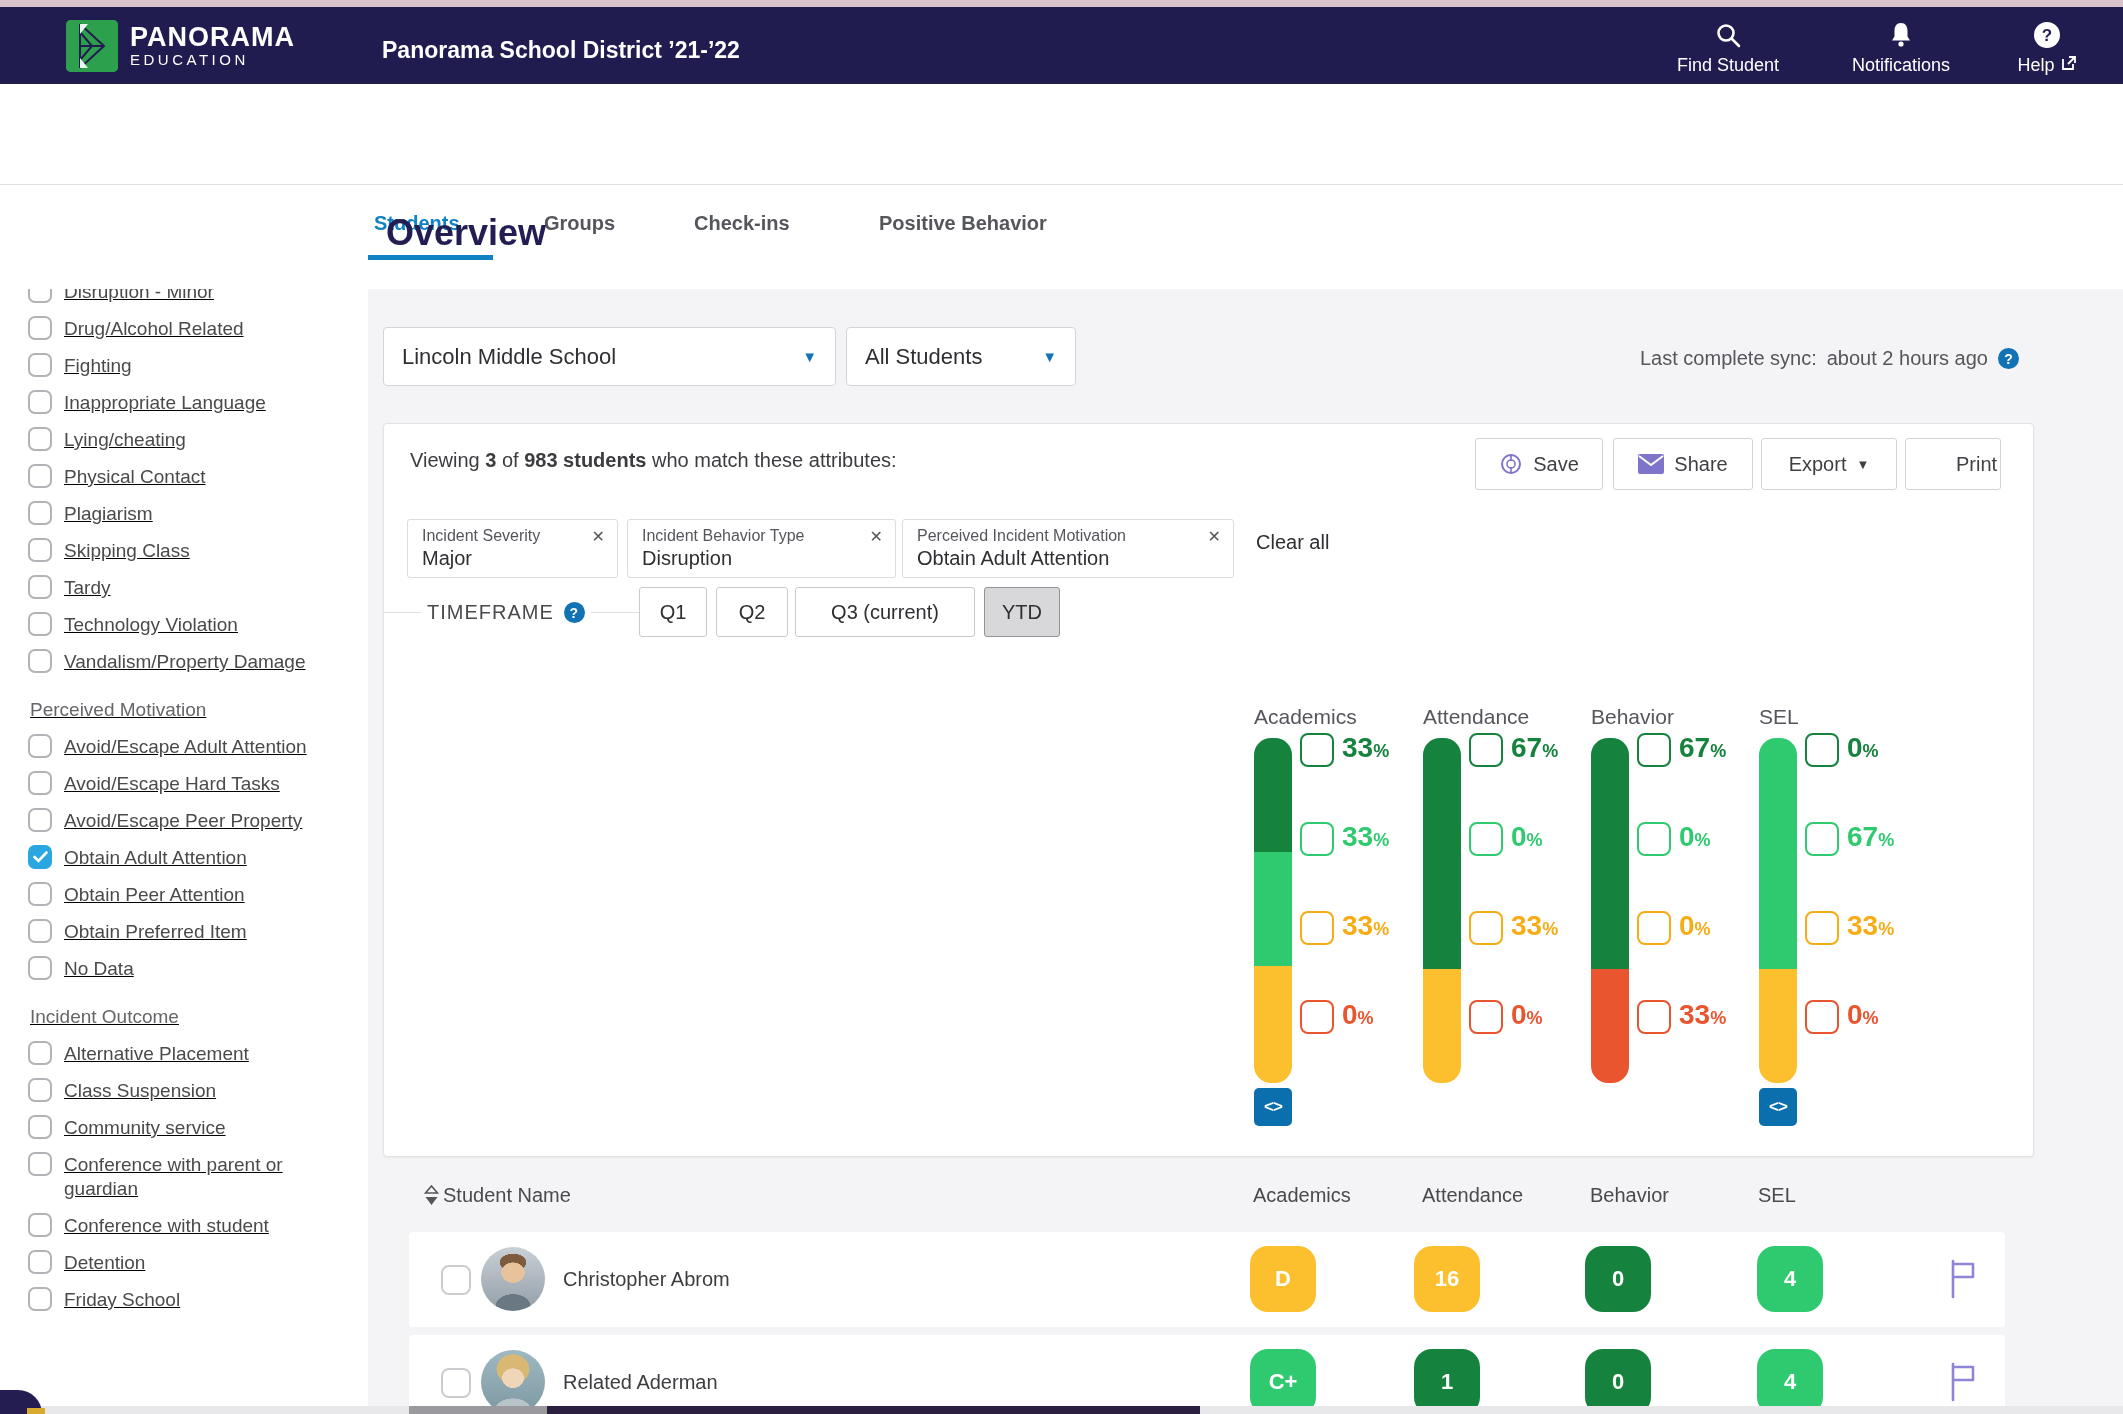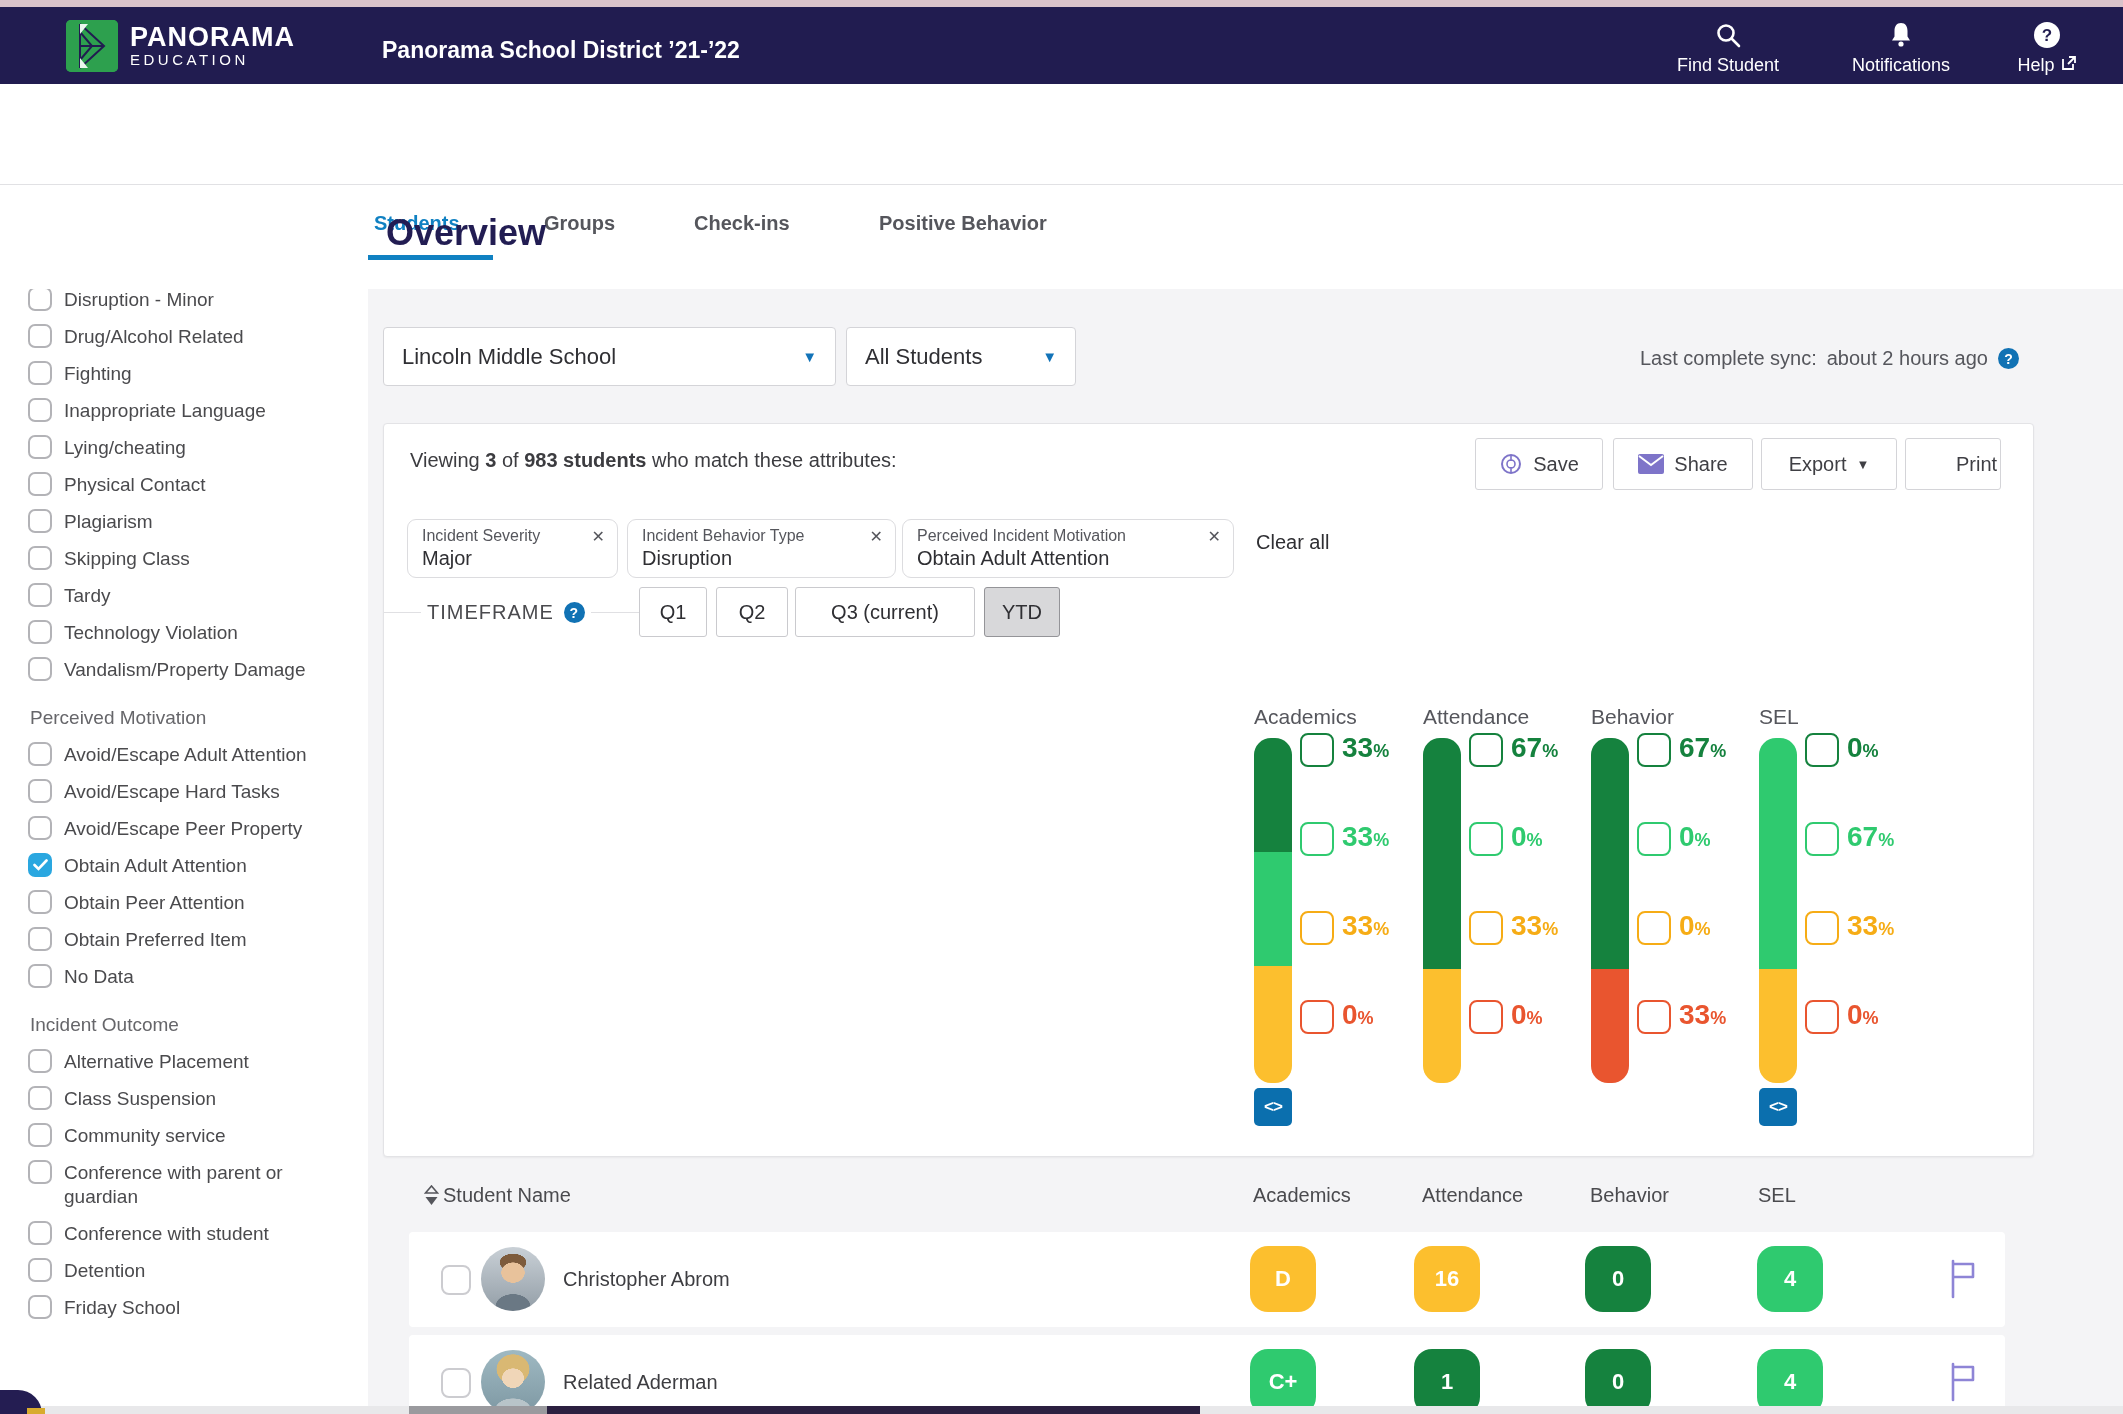--- a/index.html
+++ b/index.html
@@ -23,41 +23,41 @@
   .tab { position:absolute; top:128px; font-size:20px; font-weight:600; color:#55565c; cursor:pointer; white-space:nowrap; }
   .tab.active { color:#1081c2; }
   .tab-underline { position:absolute; left:358px; top:171px; width:135px; height:5px; background:#1081c2; }
 
   .page-title { position:absolute; left:386px; top:212px; font-size:36px; font-weight:700; color:#221d53; }
 
   
   .gray-panel { position:absolute; left:368px; top:289px; width:1755px; height:1125px; background:#f4f4f6; }
 
   
-  .sidebar-list { position:absolute; left:28px; top:288px; width:332px; }
+  .sidebar-list { position:absolute; left:28px; top:280px; width:332px;text-decoration:underline; }
   .sb-item { position:relative; padding-left:36px; margin-bottom:13px; font-size:19px; line-height:24px; color:#4a4a4d; cursor:pointer; }
   .sb-header { font-size:19px; line-height:24px; color:#66666a; margin:24px 0 13px 2px; }
   .cb { position:absolute; left:0; top:-1px; width:24px; height:24px; border:2px solid #b3b3b7; border-radius:7px; background:#fff; display:flex; align-items:center; justify-content:center; }
   .cb-on { background:#2aa7e0; border-color:#2aa7e0; color:#fff; font-size:15px; font-weight:700; }
   .sidebar-clip { position:absolute; left:0; top:185px; width:368px; height:104px; background:#fff; }
 
   
   .select-box { position:absolute; top:327px; height:59px; background:#fff; border:1px solid #d4d4d8; border-radius:4px; cursor:pointer; display:flex; align-items:center; padding:0 18px; font-size:22px; color:#2f2f33; }
   .select-caret { color:#1273b8; font-size:15px; margin-left:auto; padding-left:20px; }
   .sync-text { position:absolute; top:347px; right:104px; font-size:20px; color:#55565c; display:flex; align-items:center; gap:10px; }
   .qmark { display:inline-flex; width:21px; height:21px; border-radius:50%; background:#1172b4; color:#fff; font-size:14px; font-weight:700; align-items:center; justify-content:center; }
 
   
   .card { position:absolute; left:383px; top:423px; width:1651px; height:734px; background:#fff; border:1px solid #e3e3e6; border-radius:4px; box-shadow:0 1px 2px rgba(0,0,0,.05); }
   .viewing { position:absolute; left:26px; top:25px; font-size:20px; color:#3c3c40; }
   .viewing b { font-weight:700; }
   .toolbar-btn { position:absolute; top:14px; height:52px; background:#fff; border:1px solid #d4d4d8; border-radius:3px; font-size:20px; color:#3f3f44; display:flex; align-items:center; justify-content:center; gap:10px; cursor:pointer; }
 
   
-  .chip { position:absolute; top:95px; height:59px; background:#fff; border:1px solid #dcdcdf; border-radius:9px; padding:7px 14px 0 14px; }
+  .chip { position:absolute; top:95px; height:59px; background:#fff; border:1px solid #dcdcdf; border-radius:3px; padding:7px 14px 0 14px; }
   .chip-label { font-size:16px; color:#55565c; white-space:nowrap; }
   .chip-value { font-size:20px; color:#2f2f33; margin-top:2px; white-space:nowrap; }
   .chip-x { position:absolute; top:7px; right:12px; font-size:16px; color:#55565c; cursor:pointer; }
   .clear-all { position:absolute; left:872px; top:107px; font-size:20px; color:#2f2f33; cursor:pointer; }
 
   
   .tf-line { position:absolute; top:188px; height:1px; background:#e0e0e3; }
   .tf-label { position:absolute; left:37px; top:177px; font-size:20px; letter-spacing:1px; color:#4a4a4e; background:#fff; padding:0 6px; display:flex; align-items:center; gap:10px; }
   .tf-btn { position:absolute; top:163px; height:50px; background:#fff; border:1px solid #cacace; border-radius:3px; font-size:20px; color:#2f2f33; display:flex; align-items:center; justify-content:center; cursor:pointer; }
   .tf-btn.sel { background:#d8d8da; border-color:#949498; }

